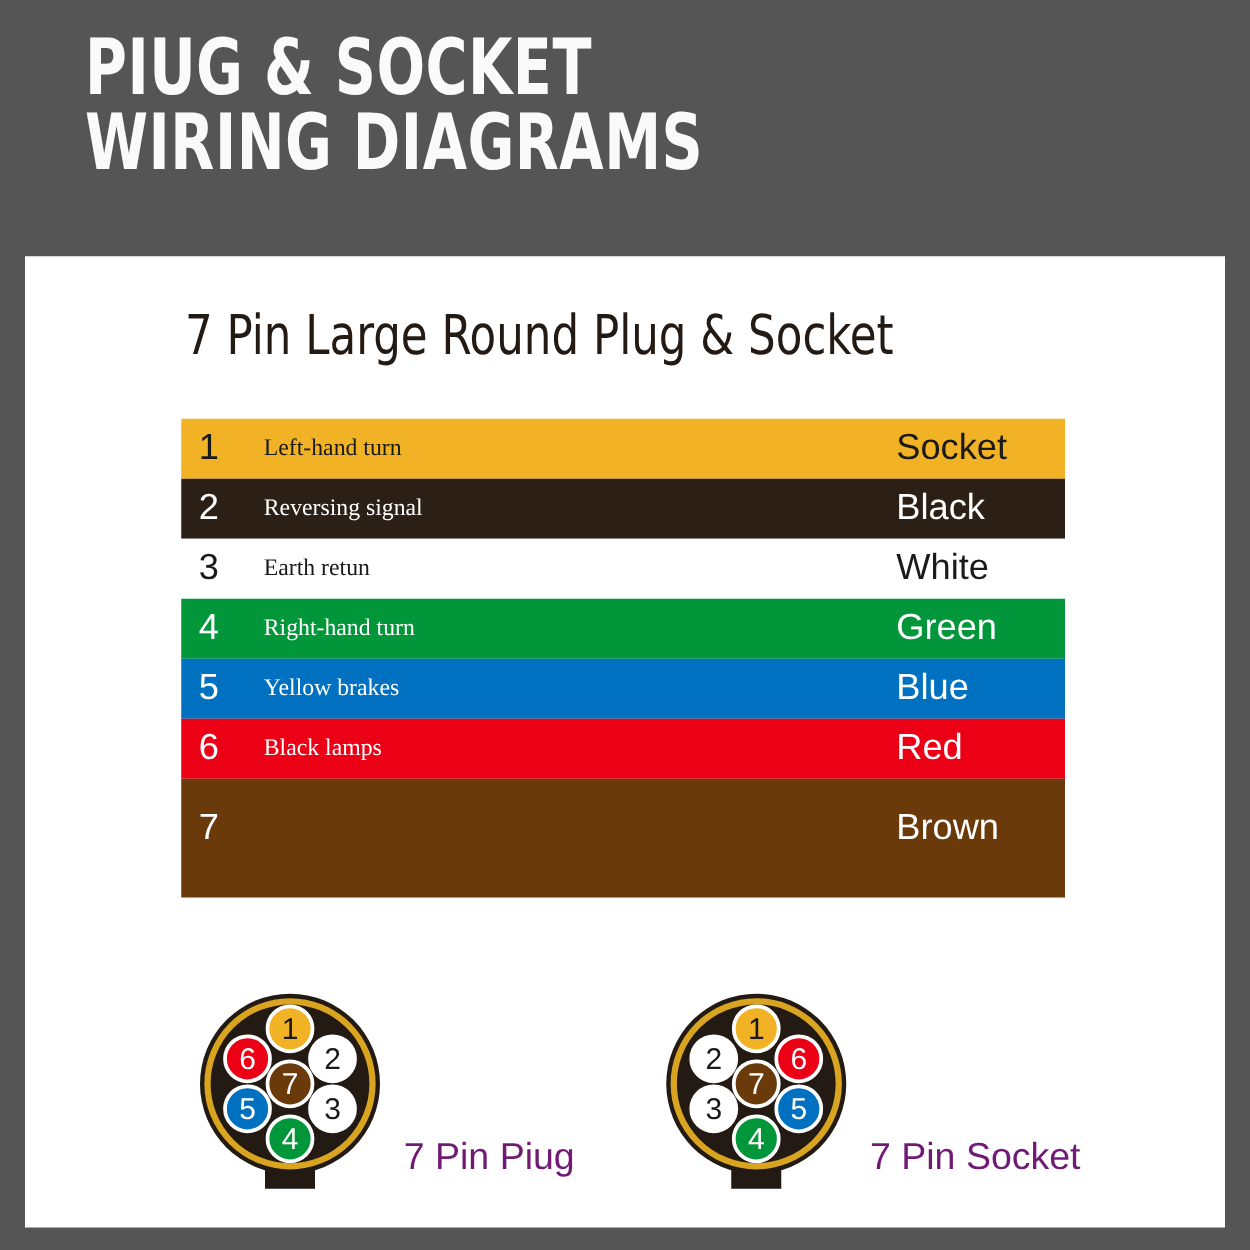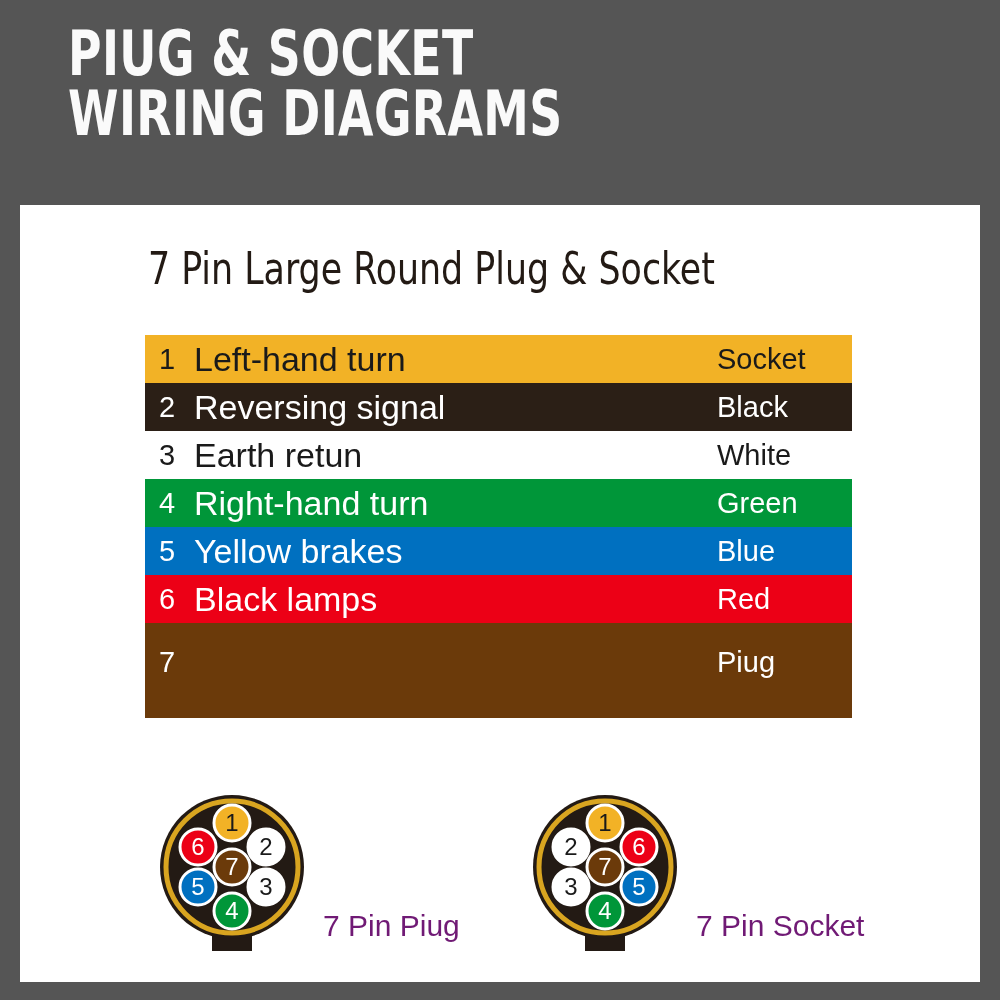--- a/index.html
+++ b/index.html
@@ -95,25 +95,25 @@
     transform:translateY(-50%);
     font-size:29px;
     font-weight:400;
     font-family:"Liberation Sans", sans-serif;
     line-height:1;
   }
   .row.tall .pin { top:25px; transform:none; }
 
   .row .circuit {
     position:absolute;
-    left:49px; top:50%;
+    left:66px; top:50%;
     transform:translateY(-50%);
-    font-size:34px;
-    font-weight:400;
-    font-family:Liberation Sans, sans-serif;
+    font-size:19px;
+    font-weight:400;
+    font-family:Liberation Serif, serif;
     line-height:1.08;
     white-space:pre-line;
   }
   .row.tall .circuit { top:13px; transform:none; }
 
   .row .colour {
     position:absolute;
     left:572px; top:50%;
     transform:translateY(-50%);
     font-size:29px;
@@ -180,21 +180,21 @@
             <div class="circuit">Yellow brakes</div>
             <div class="colour">Blue</div>
           </div>
           <div class="row" style="background: rgb(236, 0, 22); color: rgb(255, 255, 255);">
             <div class="pin">6</div>
             <div class="circuit">Black lamps</div>
             <div class="colour">Red</div>
           </div>
           <div class="row tall" style="background: rgb(107, 58, 10); color: rgb(255, 255, 255);">
             <div class="pin">7</div>
-            <div class="colour">Piug</div>
+            <div class="colour">Brown</div>
           </div>
         </div>
     </div>
 
     <div class="conn-wrap conn-plug">
       <div id="plug-svg"><svg width="155" height="172" viewBox="0 0 155 172">
             <rect x="57" y="138" width="40" height="26" fill="#231A14"></rect>
             <circle cx="77" cy="80" r="72" fill="#231A14"></circle>
             <circle cx="77" cy="80" r="66" fill="none" stroke="#D9A520" stroke-width="5"></circle>
             <g>

